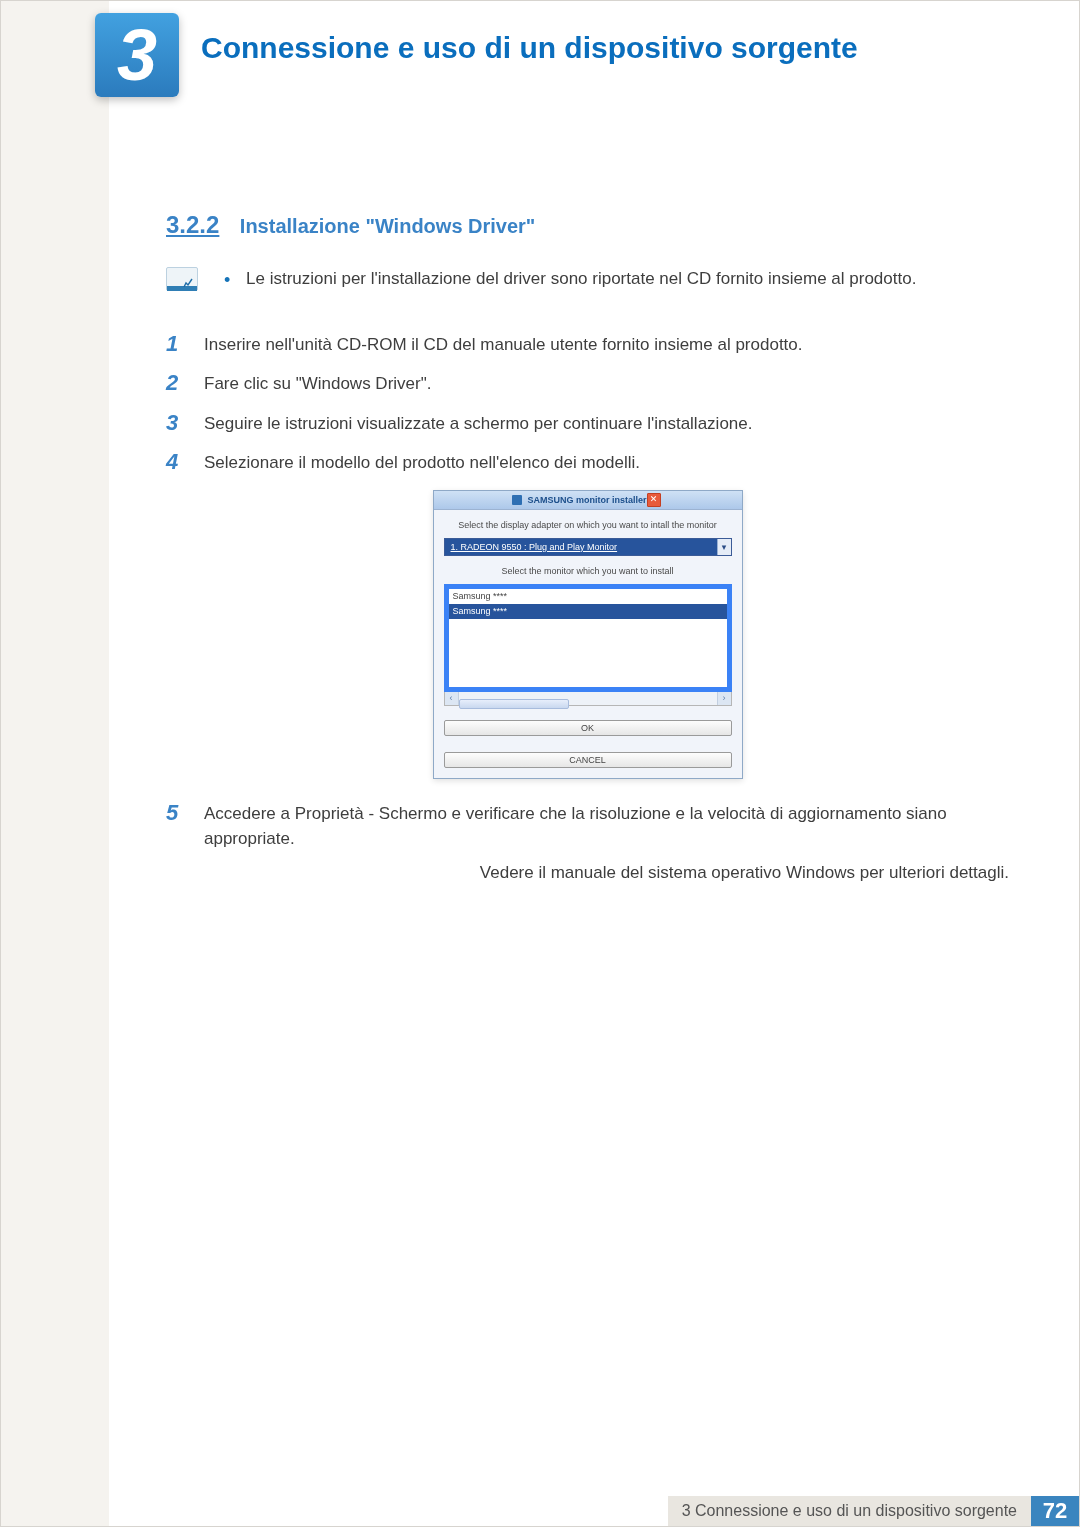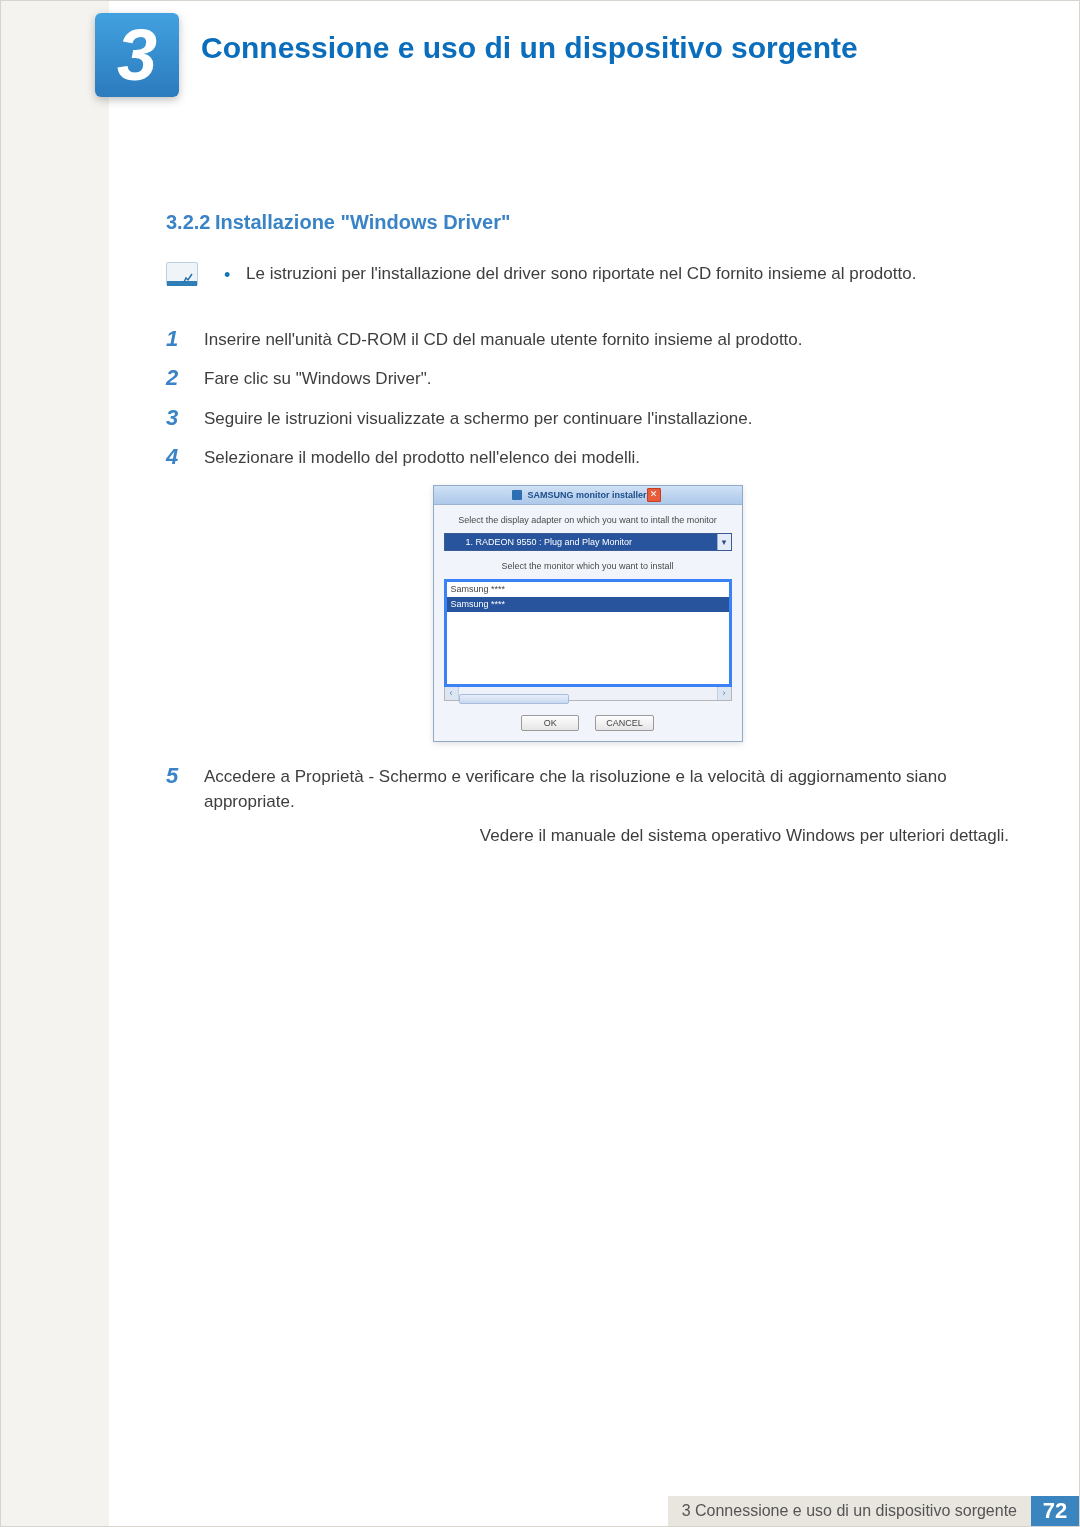--- a/index.html
+++ b/index.html
@@ -28,21 +28,21 @@
   .chapter-title {
     position: absolute; left: 200px; top: 30px;
     color: #0a6ebd; font-size: 30px; font-weight: 600;
   }
   .content {
     position: absolute; left: 165px; top: 210px; right: 70px;
   }
   .section-heading {
     margin-bottom: 28px;
   }
-  .section-heading .num { color: #3a83c6; font-weight: 700; font-size: 20px; margin-right: 0; }
+  .section-heading .num { color: #3a83c6; font-weight: 700; font-size: 24px; margin-right: 16px; text-decoration: underline; }
   .section-heading .title { color: #3a83c6; font-weight: 700; font-size: 20px; }
   .note-row {
     display: flex; align-items: flex-start; gap: 20px; margin-bottom: 24px;
   }
   .note-icon {
     width: 32px; height: 24px; position: relative; flex-shrink: 0;
     background: #eef4f8; border: 1px solid #bcd1e0; border-radius: 2px;
   }
   .note-icon::before {
     content: ""; position: absolute; left: 0; bottom: -1px; width: 100%; height: 5px;
@@ -77,45 +77,45 @@
     display: flex; align-items: center; justify-content: center;
     border: 1px solid #c43f22; border-radius: 1px; font-size: 9px; line-height: 1;
   }
   .inst-body { padding: 10px 10px 10px 10px; }
   .inst-label { text-align: center; color: #4a4a4a; margin-bottom: 8px; font-size: 9px; }
   .dd {
     display: flex; align-items: stretch; width: 100%;
     border: 1px solid #3b5b97; background: #27549c; color: #fff;
     font-size: 9px; margin-bottom: 10px;
   }
-  .dd .dd-text { flex: 1; padding: 3px 21px; }
+  .dd .dd-text { flex: 1; padding: 3px 6px; text-decoration: underline; }
   .dd .dd-arrow {
     width: 14px; background: #e5ecf7; border-left: 1px solid #9ab1d3;
     display: flex; align-items: center; justify-content: center; color: #2a4c86;
   }
   .listbox {
-    border: 3px solid #3b82f6; background: #fff; height: 108px; overflow: hidden;
+    border: 5px solid #3b82f6; background: #fff; height: 108px; overflow: hidden;
     font-size: 9px; color: #444;
   }
   .listbox .item { padding: 2px 4px; border-bottom: 1px dotted transparent; }
   .listbox .item.sel { background: #27549c; color: #fff; }
   .h-scroll {
     display: flex; align-items: center; justify-content: space-between;
     height: 14px; border: 1px solid #b6b6b6; border-top: none; background: #eef2f8;
   }
   .h-scroll .arrow {
     width: 14px; height: 100%; background: #dce6f3; color: #5c7dab;
     display: flex; align-items: center; justify-content: center; font-size: 9px;
     border-right: 1px solid #c2cfe0;
   }
   .h-scroll .arrow.r { border-right: none; border-left: 1px solid #c2cfe0; }
   .h-scroll .track { flex: 1; position: relative; }
   .h-scroll .thumb { position: absolute; left: 0; top: 1px; width: 110px; height: 10px;
     background: linear-gradient(#e7eefb,#c9d8ef); border: 1px solid #a8bcdd; border-radius: 2px; }
-  .inst-buttons { display: flex; justify-content: center; gap: 16px; margin-top: 14px; }
+  .inst-buttons { display: flex; justify-content: center; gap: 16px; margin-top: 14px; flex-direction: column; }
   .inst-buttons .btn {
     min-width: 58px; padding: 2px 10px; font-size: 9px;
     background: linear-gradient(#fdfdfd,#e6e6e6); border: 1px solid #9a9a9a; border-radius: 2px;
     color: #444; text-align: center;
   }
   .footer {
     position: absolute; left: 124px; right: 0; bottom: 0; height: 30px;
     display: flex; align-items: stretch; justify-content: flex-end;
   }
   .footer .label {

